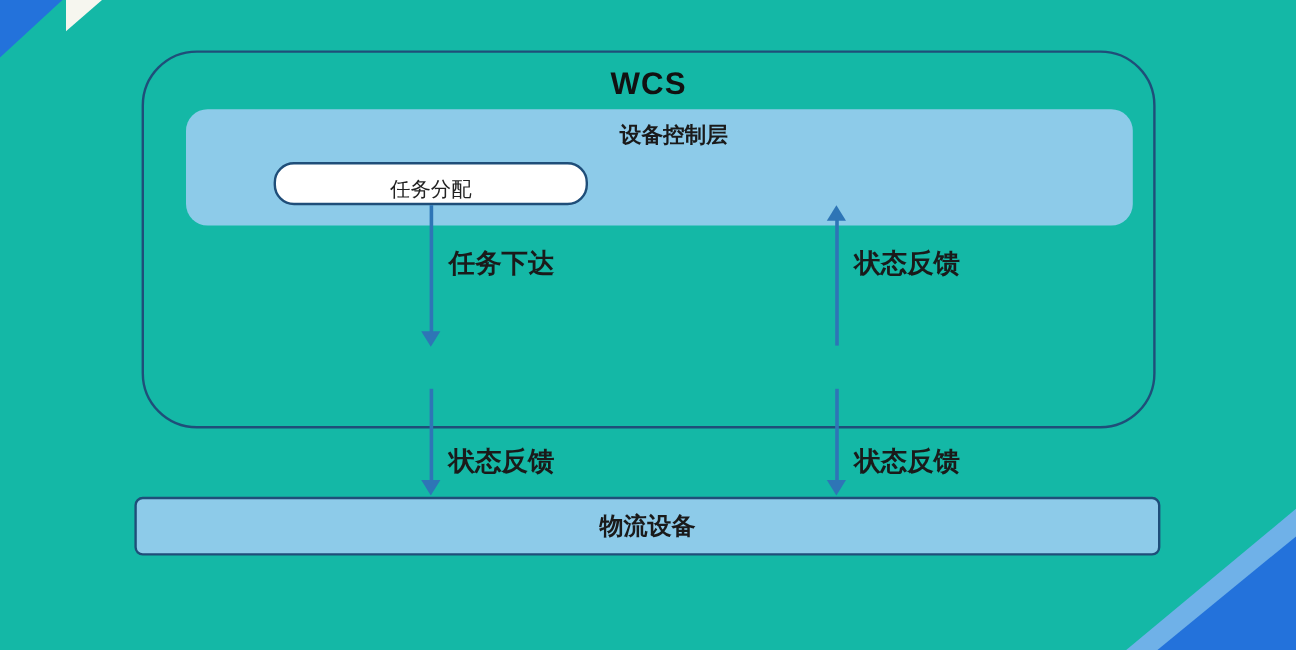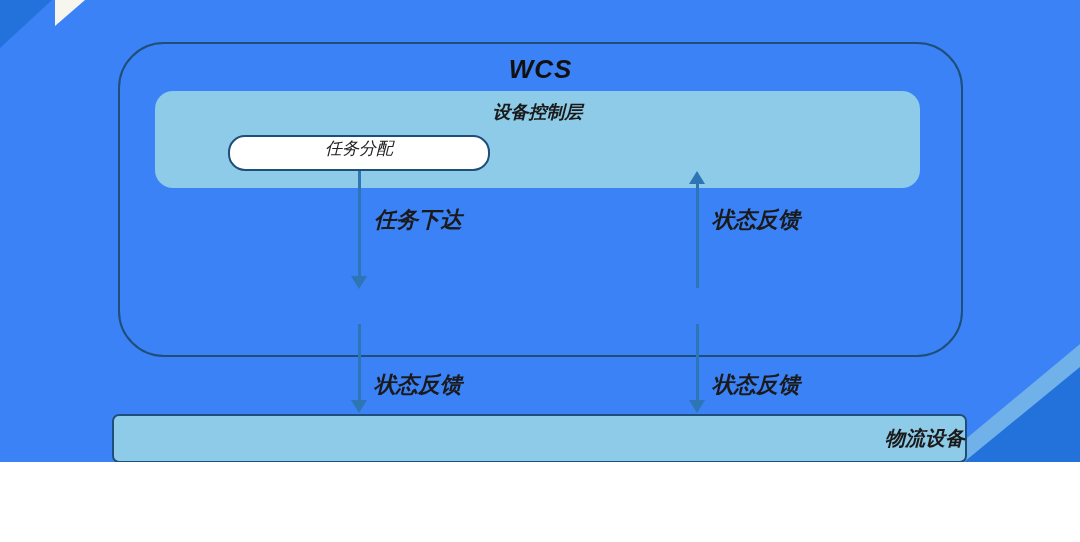--- a/index.html
+++ b/index.html
@@ -5,24 +5,23 @@
   :root{
     --light_blue:#8DCBE9;
     --outline_navy:#1F4E79;
     --arrow_blue:#2E75B6;
     --corner_blue:#2372DB;
     --corner_light_blue:#6FB1E8;
     --text_dark:#1a1a1a;
   }
   html,body{margin:0;padding:0;background:#fff;}
   .stage{
-    position:relative;width:1080px;height:462px;background:#3b82f6;
+    position:relative;width:1080px;height:542px;background:#14b8a6;
     overflow:hidden;font-family:"Liberation Serif","DejaVu Serif",serif;
     color:var(--text_dark);
-    font-style:italic;
   }
   
   .corner-tl{
     position:absolute;left:0;top:0;width:0;height:0;
     border-top:48px solid var(--corner_blue);
     border-right:52px solid transparent;
   }
   .corner-tl-faint{
     position:absolute;left:55px;top:0;width:0;height:0;
     border-top:26px solid #f6f6ef;
@@ -45,33 +44,33 @@
     box-sizing:border-box;background:transparent;
   }
   .wcs-title{
     position:absolute;top:10px;left:0;width:100%;text-align:center;
     font-family:"Liberation Sans","DejaVu Sans",sans-serif;
     font-weight:bold;font-size:26px;color:#111;letter-spacing:1px;
   }
   
   .layer{
     position:absolute;left:155px;width:765px;height:97px;
-    background:var(--light_blue);border-radius:18px;
+    background:var(--light_blue);border-radius:18px;padding-left:24px;
   }
   .layer1{top:91px;}
   .layer2{top:239px;}
   .layer-title{
     width:100%;text-align:center;margin-top:9px;
     font-size:18px;font-weight:bold;color:var(--text_dark);
   }
   
   .node{
     position:absolute;width:262px;height:36px;box-sizing:border-box;
     background:#ffffff;border:2.5px solid var(--outline_navy);border-radius:17px;
-    display:flex;align-items:flex-start;justify-content:center;
+    display:flex;align-items:flex-end;justify-content:center;
     font-size:17px;color:#222;
   }
   .n-tl{left:228px;top:135px;}
   .n-tr{left:566px;top:135px;}
   .n-bl{left:228px;top:288px;}
   .n-br{left:566px;top:288px;}
   
   .aline{position:absolute;width:3px;background:var(--arrow_blue);}
   .ahead-down{
     position:absolute;width:0;height:0;
@@ -85,21 +84,21 @@
   }
   .alabel{
     position:absolute;font-size:22px;font-weight:bold;color:var(--text_dark);
     white-space:nowrap;
   }
   
   .bottom-box{
     position:absolute;left:112px;top:414px;width:855px;height:49px;
     box-sizing:border-box;background:var(--light_blue);
     border:2.5px solid var(--outline_navy);border-radius:7px;
-    display:flex;align-items:center;justify-content:flex-end;
+    display:flex;align-items:center;justify-content:center;
     font-size:20px;font-weight:bold;color:var(--text_dark);
   }
 </style>
 </head>
 <body>
 
 <div class="stage">
 
   <div class="corner-tl"></div>
   <div class="corner-tl-faint"></div>

